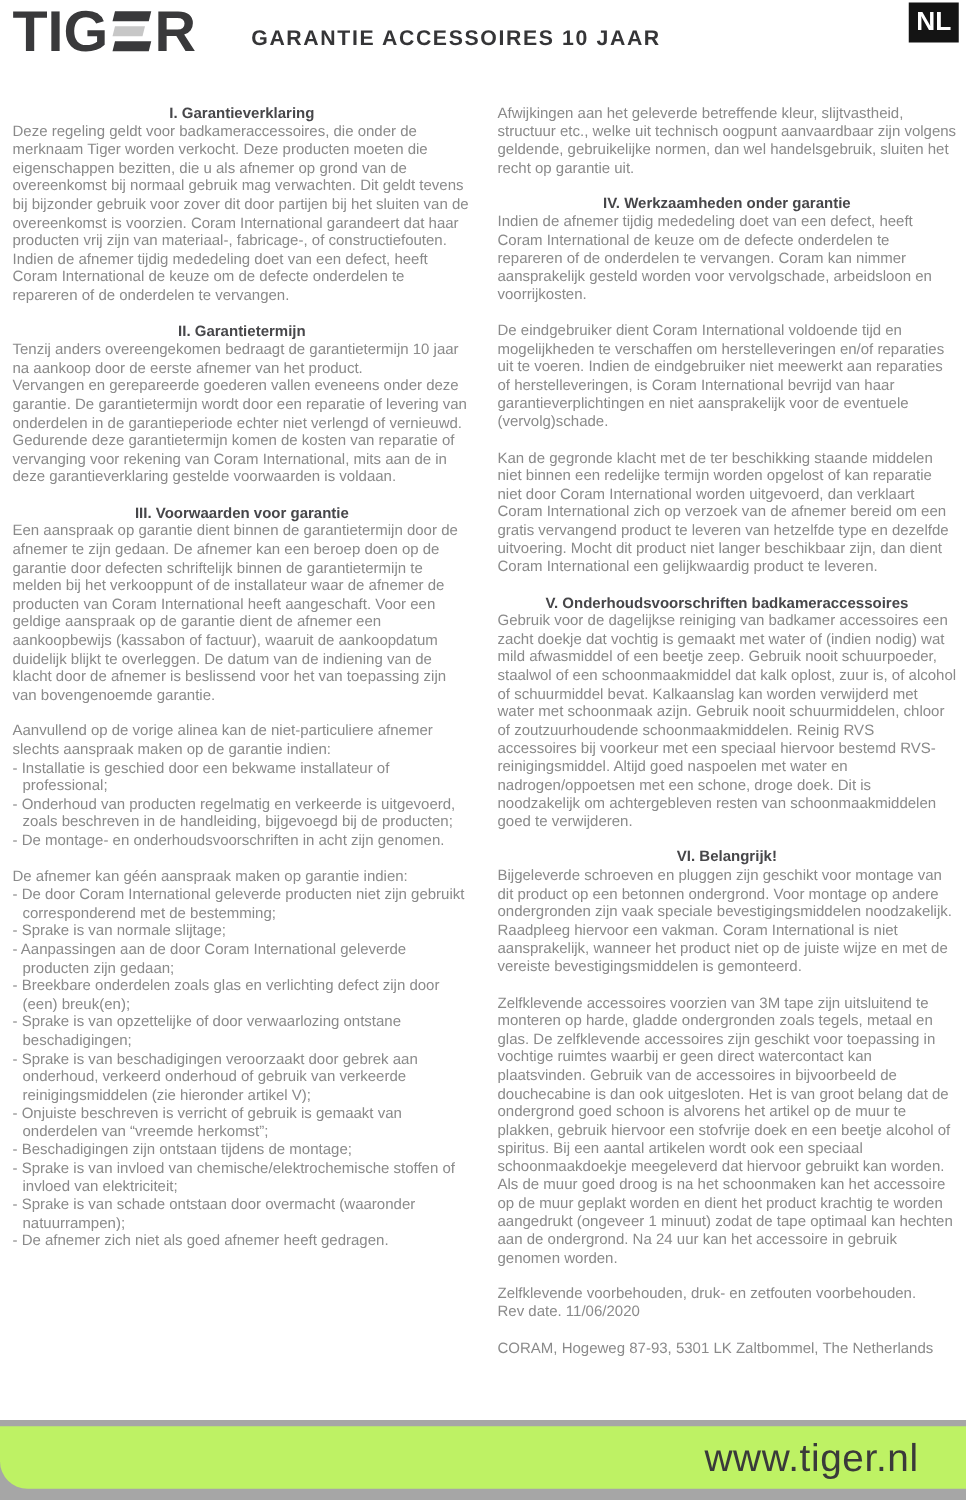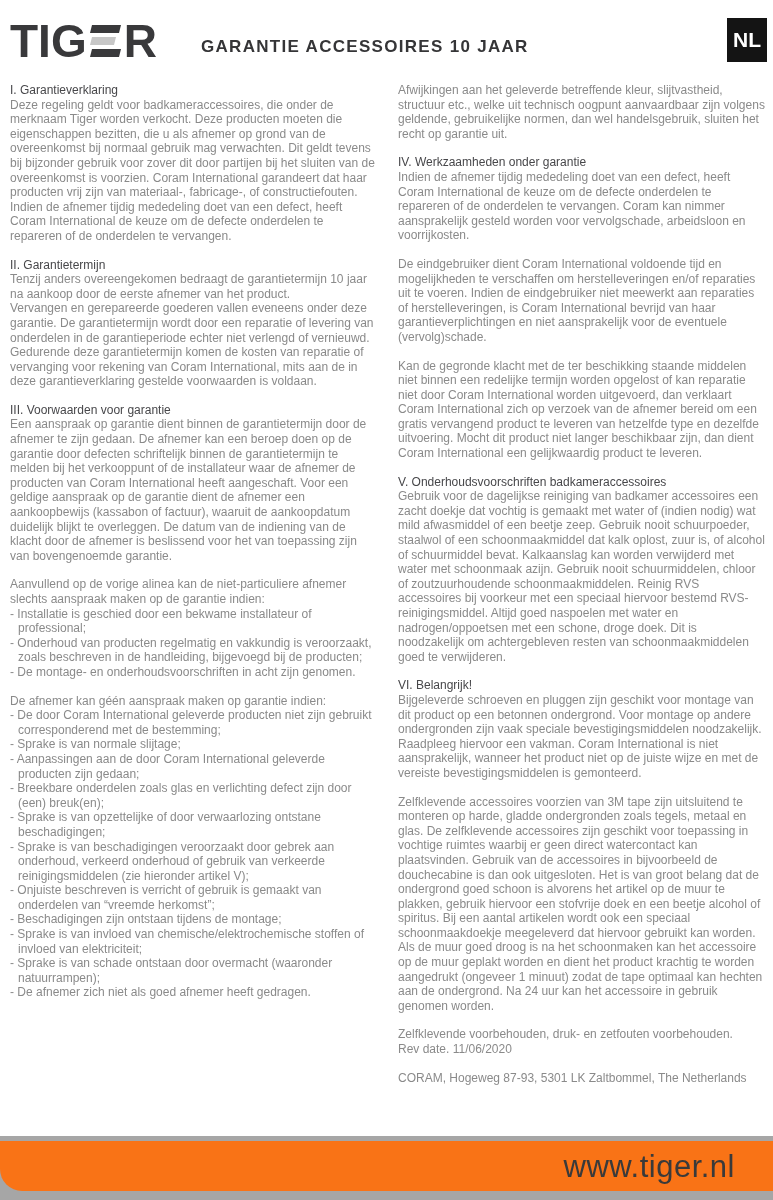--- a/index.html
+++ b/index.html
@@ -1,41 +1,41 @@
 <!DOCTYPE html>
 <html><head>
 <meta charset="utf-8">
 <style>
   html,body{margin:0;padding:0;background:#ffffff;}
   .page{position:relative;width:773px;height:1200px;background:#ffffff;overflow:hidden;
         font-family:"Liberation Sans",sans-serif;}
 
   
-  .hdr{position:absolute;top:16px;left:0;right:0;height:64px;}
+  .hdr{position:absolute;top:0;left:0;right:0;height:64px;}
   .logo{position:absolute;left:10px;top:5px;display:flex;align-items:center;}
   .logo-txt{font-size:46px;font-weight:bold;color:#39393b;letter-spacing:0px;line-height:40px;}
   .logo-e{width:29px;height:32px;display:flex;flex-direction:column;justify-content:space-between;margin:0 4px;}
   .logo-e .bar{height:8px;background:#39393b;transform:skewX(-14deg);}
   .logo-e .bar.mid{width:84%;background:#c7c7c7;}
   .doc-title{position:absolute;left:201px;top:21px;font-size:17px;font-weight:bold;
              letter-spacing:1.3px;color:#353537;white-space:nowrap;}
-  .badge{position:absolute;top:2px;right:6px;width:40px;height:44px;background:#141414;
+  .badge{position:absolute;top:2px;right:6px;width:40px;height:32px;background:#141414;
          color:#ffffff;font-weight:bold;font-size:21px;display:flex;align-items:center;justify-content:center;}
 
   
   .cols{position:absolute;top:83px;left:10px;display:flex;gap:21px;}
   .col{width:367px;font-size:12px;line-height:14.6px;color:#8a8a8a;}
-  .h{font-weight:normal;color:#47474a;}
+  .h{font-weight:bold;color:#47474a;text-align:center;}
   .mt{margin-top:14px;}
   p,.line,.li{margin:0;padding:0;}
   .li{padding-left:8px;text-indent:-8px;}
 
   
   .ftr{position:absolute;left:0;right:0;bottom:0;height:64px;background:#a6a6a6;}
-  .ftr-inner{position:absolute;left:0;right:0;top:5px;bottom:9px;background:#f97316;
+  .ftr-inner{position:absolute;left:0;right:0;top:5px;bottom:9px;background:#bef264;
              border-bottom-left-radius:22px;display:flex;align-items:center;
              justify-content:flex-end;padding-right:38px;}
   .url{font-size:31px;color:#3a3a3a;letter-spacing:0.5px;line-height:1;}
 </style>
 </head>
 <body>
 
 <div class="page">
 
   <div class="hdr">
@@ -64,21 +64,21 @@
           <div class="line">Vervangen en gerepareerde goederen vallen eveneens onder deze garantie. De garantietermijn wordt door een reparatie of levering van onderdelen in de garantieperiode echter niet verlengd of vernieuwd.</div>
           <div class="line">Gedurende deze garantietermijn komen de kosten van reparatie of vervanging voor rekening van Coram International, mits aan de in deze garantieverklaring gestelde voorwaarden is voldaan.</div>
         </div>
 
       <div class="h mt">III. Voorwaarden voor garantie</div>
       <p>Een aanspraak op garantie dient binnen de garantietermijn door de afnemer te zijn gedaan. De afnemer kan een beroep doen op de garantie door defecten schriftelijk binnen de garantietermijn te melden bij het verkooppunt of de installateur waar de afnemer de producten van Coram International heeft aangeschaft. Voor een geldige aanspraak op de garantie dient de afnemer een aankoopbewijs (kassabon of factuur), waaruit de aankoopdatum duidelijk blijkt te overleggen. De datum van de indiening van de klacht door de afnemer is beslissend voor het van toepassing zijn van bovengenoemde garantie.</p>
 
       <p class="mt">Aanvullend op de vorige alinea kan de niet-particuliere afnemer slechts aanspraak maken op de garantie indien:</p>
       <div>
           <div class="li">- Installatie is geschied door een bekwame installateur of professional;</div>
-          <div class="li">- Onderhoud van producten regelmatig en vakkundig is veroorzaakt, zoals beschreven in de handleiding, bijgevoegd bij de producten;</div>
+          <div class="li">- Onderhoud van producten regelmatig en verkeerde is uitgevoerd, zoals beschreven in de handleiding, bijgevoegd bij de producten;</div>
           <div class="li">- De montage- en onderhoudsvoorschriften in acht zijn genomen.</div>
         </div>
 
       <p class="mt">De afnemer kan géén aanspraak maken op garantie indien:</p>
       <div>
           <div class="li">- De door Coram International geleverde producten niet zijn gebruikt corresponderend met de bestemming;</div>
           <div class="li">- Sprake is van normale slijtage;</div>
           <div class="li">- Aanpassingen aan de door Coram International geleverde producten zijn gedaan;</div>
           <div class="li">- Breekbare onderdelen zoals glas en verlichting defect zijn door (een) breuk(en);</div>
           <div class="li">- Sprake is van opzettelijke of door verwaarlozing ontstane beschadigingen;</div>

